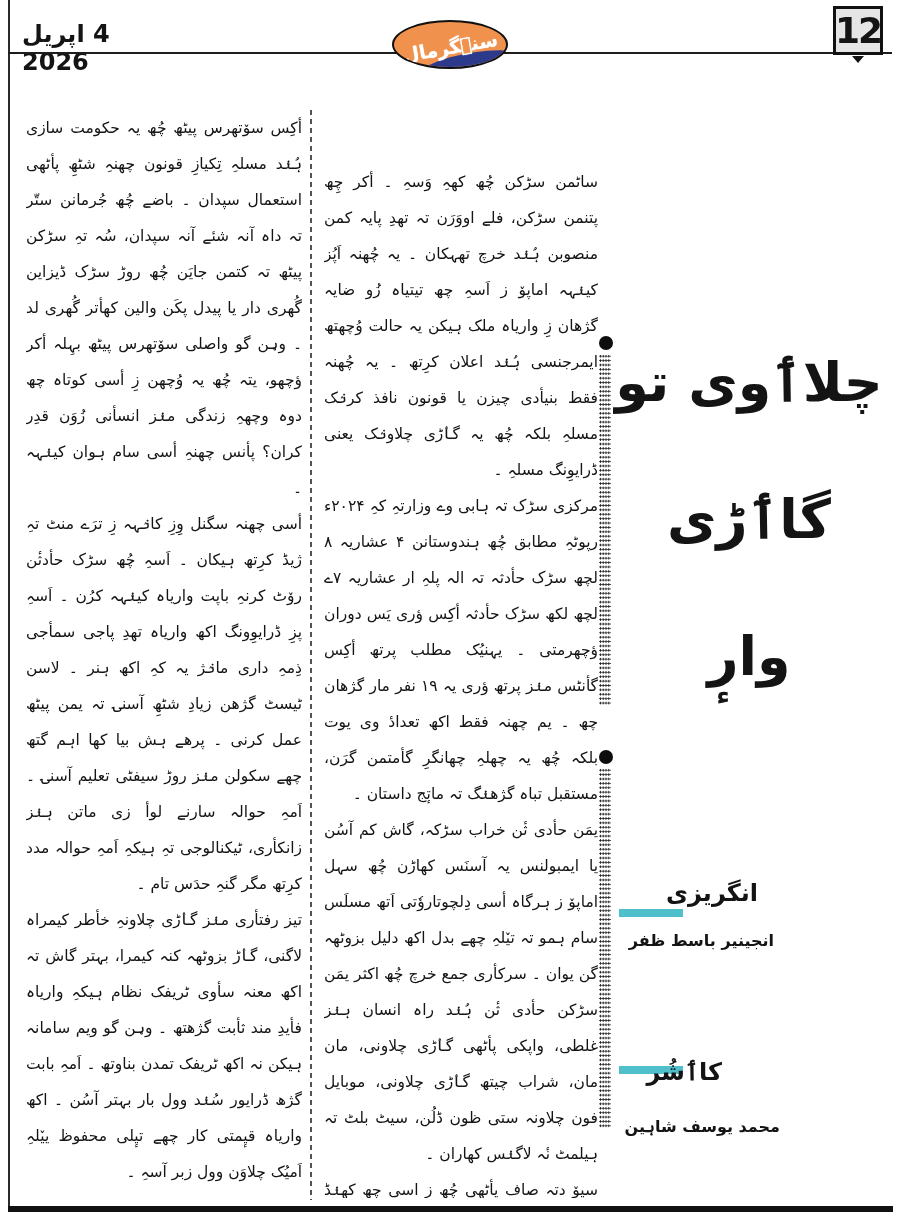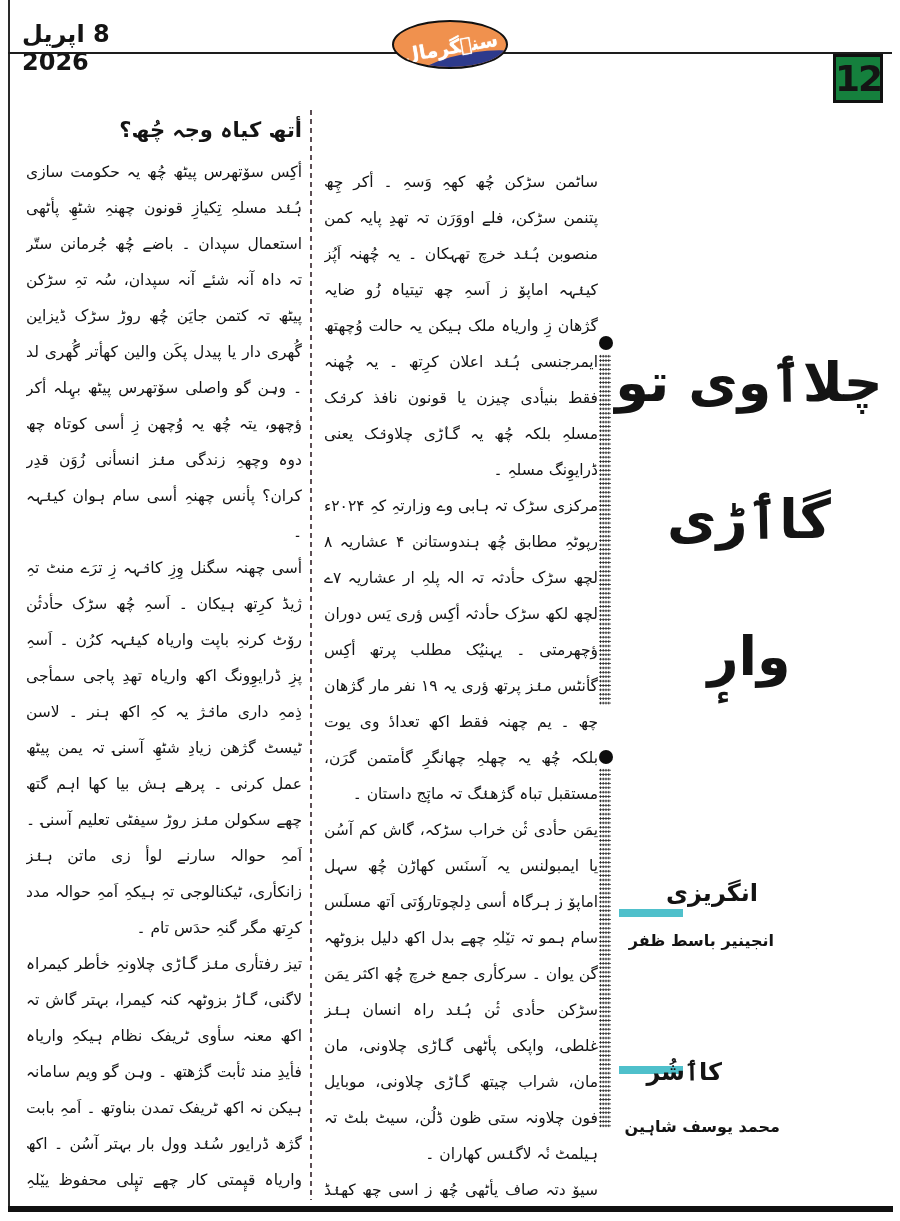--- a/index.html
+++ b/index.html
@@ -29,22 +29,22 @@
     transform:rotate(-8deg);
   }
   .logo-text{
     position:absolute;left:0;top:2px;width:100%;height:100%;
     display:flex;align-items:center;justify-content:center;
     color:#ffffff;font-size:19px;font-weight:bold;transform:rotate(-10deg);
     text-shadow:0 0 1px #fff;
   }
   .pageno-box{
     left:833px;top:6px;width:50px;height:49px;z-index:6;
-    border:3px solid #111;box-sizing:border-box;background:#15803d;
-    display:flex;align-items:center;justify-content:center;margin-top:48px;
+    border:3px solid #111;box-sizing:border-box;background:#e5e5e5;
+    display:flex;align-items:center;justify-content:center;
   }
   .pageno{font-size:36px;font-weight:bold;line-height:1;font-family:"DejaVu Sans",sans-serif;letter-spacing:-2px;}
   .pageno-caret{
     left:852px;top:56px;width:0;height:0;
     border-left:6px solid transparent;border-right:6px solid transparent;
     border-top:7px solid #111;
   }
   
   .col{direction:rtl;text-align:justify;text-justify:inter-word;overflow:hidden;}
   .col p{margin:0;font-size:15.5px;line-height:36px;}
@@ -93,35 +93,34 @@
   }
   .byline-name-1{left:614px;top:924px;width:160px;text-align:right;}
   .byline-name-2{left:610px;top:1110px;width:170px;text-align:right;}
   .bottom-rule{left:8px;top:1206px;width:885px;height:6px;background:#111;}
 </style>
 </head>
 <body>
 
 <div class="abs left-page-rule"></div>
 
-<div class="abs header-date">8 اپریل 2026</div>
+<div class="abs header-date">4 اپریل 2026</div>
 <div class="abs header-rule"></div>
 
 <div class="abs logo">
   <div class="logo-swoosh"></div>
   <div class="logo-text">سنٛگرمال</div>
 </div>
 
 <div class="abs pageno-box">
   <span class="pageno">12</span>
 </div>
 <div class="abs pageno-caret"></div>
 
 <div class="abs col left-col">
-  <h2 class="left-col-heading">أتھ کیاہ وجہ چُھ؟</h2>
   <p>أکِس سۆتھرس پیٹھ چُھ یہ حکومت سازی ہُنٛد مسلہِ تِکیازِ قونون چھنہِ شٹھِ پأٹھی استعمال سپدان ۔ باضے چُھ جُرمانن ستّر تہ داہ آنہ شئے آنہ سپدان، سُہ تہِ سڑکن پیٹھ تہ کتمن جایَن چُھ روڑ سڑک ڈیزاین گُھری دار یا پیدل پکَن والین کھأتر گُھری لد ۔ وؠن گو واصلی سۆتھرس پیٹھ بہِلہ أکر ؤچھو، یتہ چُھ یہ وُچھن زِ أسی کوتاہ چھ دوہ وچھہِ زندگی منٛز انسأنی زُوَن قدِر کران؟ پأنس چھنہِ أسی سام ہوان کینٛہہ ۔</p>
   <p>أسی چھنہ سگنل وِزِ کانٛہہ زِ ترَے منٹ تہِ ژیڈ کرِتھ ہیکان ۔ اَسہِ چُھ سڑک حأدثٔن رۆٹ کرنہِ باپت واریاہ کینٛہہ کرُن ۔ اَسہِ پزِ ڈرایوِونگ اکھ واریاہ تھدِ پاجی سمأجی ذِمہِ داری مانٛژ یہ کہِ اکھ ہنر ۔ لاسن ٹیسٹ گژھن زیادِ شٹھِ آسنۍ تہ یمن پیٹھ عمل کرنی ۔ پرھے ہش بیا کھا اہم گتھ چھے سکولن منٛز روڑ سیفٹی تعلیم آسنۍ ۔ اَمہِ حوالہ سارنے لوأ زی ماتن ہنٛز زانکأری، ٹیکنالوجی تہِ ہیکہِ اَمہِ حوالہ مدد کرِتھ مگر گنہِ حدَس تام ۔</p>
   <p>تیز رفتأری منٛز گاٛڑی چلاونہِ خأطر کیمراہ لاگنی، گاٛڑ بزوٹھہ کنہ کیمرا، بہتر گاش تہ اکھ معنہ سأوی ٹریفک نظام ہیکہِ واریاہ فأیدِ مند ثأبت گژھتھ ۔ وؠن گو ویم سامانہ ہیکن نہ اکھ ٹریفک تمدن بناوتھ ۔ اَمہِ بابت گژھ ڈرایور سُنٛد وول بار بہتر آسُن ۔ اکھ واریاہ قیٕمتی کار چھے تیٕلی محفوظ ییٚلہِ اَمیُک چلاوَن وول زبر آسہِ ۔</p>
 
 </div>
 
 <div class="abs col-divider"></div>
 
 <div class="abs col mid-col">
   <p>ساٹمن سڑکن چُھ کھہِ وَسہِ ۔ أکر چِھ پتنمن سڑکن، فلے اووَرَن تہ تھدِ پایہ کمن منصوبن ہُنٛد خرچ تھہکان ۔ یہ چُھنہ اَپُز کینٛہہ اماپۆ ز اَسہِ چھ تیتیاہ زُو ضایہ گژھان زِ واریاہ ملک ہیکن یہ حالت وُچھتھ ایمرجنسی ہُنٛد اعلان کرِتھ ۔ یہ چُھنہ فقط بنیأدی چیزن یا قونون نافذ کرنٛک مسلہِ بلکہ چُھ یہ گاٛڑی چلاونٛک یعنی ڈرایوِنگ مسلہِ ۔</p>

